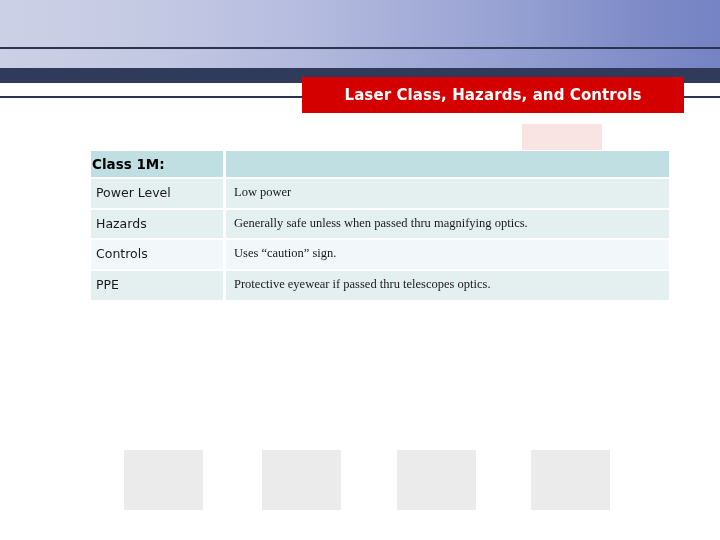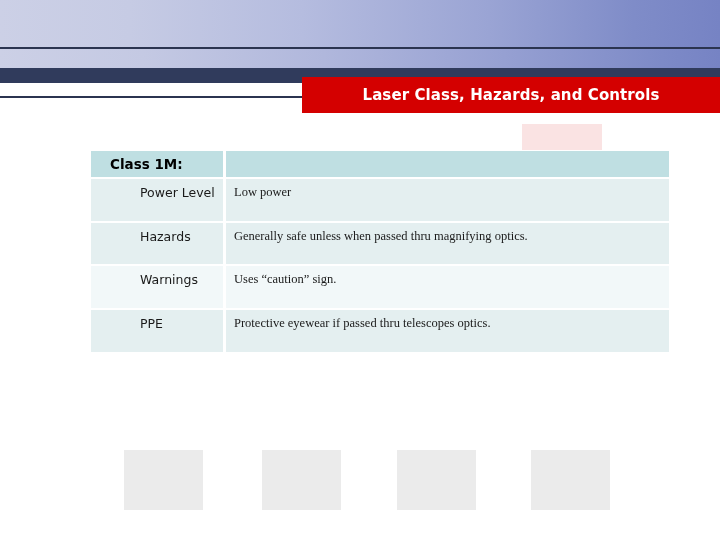--- a/index.html
+++ b/index.html
@@ -70,21 +70,21 @@
     width: 720px;
     height: 22px;
     background: #ffffff;
   }
 
   
   .title-banner {
     position: absolute;
     left: 302px;
     top: 77px;
-    width: 418px;
+    width: 382px;
     height: 36px;
     background: #d40000;
     display: flex;
     align-items: center;
     justify-content: center;
   }
   .title-banner-text {
     color: #ffffff;
     font-family: "DejaVu Sans", sans-serif;
     font-weight: bold;
@@ -124,35 +124,34 @@
 
   .hdr-row td {
     background: #bfdfe2;
     height: 26px;
     vertical-align: middle;
   }
   .hdr-row .col-label { border-right: 3px solid #ffffff; }
   .hdr-title {
     font-weight: bold;
     font-size: 13.5px;
-    padding-left: 19px;
+    padding-left: 1px;
     color: #000000;
   }
 
   .body-row td {
     border-top: 2px solid #ffffff;
   }
   .body-row .col-label { border-right: 3px solid #ffffff; }
   .tint-a td { background: #e4eff0; }
   .tint-b td { background: #f2f8f9; }
 
   .cell-pad {
-    padding: 6px 5px 20px 5px;
+    padding: 6px 5px 7px 5px;
     line-height: 1.25;
-    margin-left: 44px;
   }
   .cell-pad-val {
     padding: 6px 5px 7px 8px;
     line-height: 1.25;
     font-family: Liberation Serif, serif;
   }
 
   .tall-row .cell-pad,
   .tall-row .cell-pad-val {
     height: 82px;
@@ -220,21 +219,21 @@
       <td class="col-label">
         <div class="cell-pad">Hazards</div>
       </td>
       <td class="col-value">
         <div class="cell-pad-val">Generally safe unless when passed thru magnifying optics.</div>
       </td>
     </tr>
 
     <tr class="body-row tint-b">
       <td class="col-label">
-        <div class="cell-pad">Warnings</div>
+        <div class="cell-pad">Controls</div>
       </td>
       <td class="col-value">
         <div class="cell-pad-val">Uses “caution” sign.</div>
       </td>
     </tr>
 
     <tr class="body-row tint-a">
       <td class="col-label">
         <div class="cell-pad">PPE</div>
       </td>

